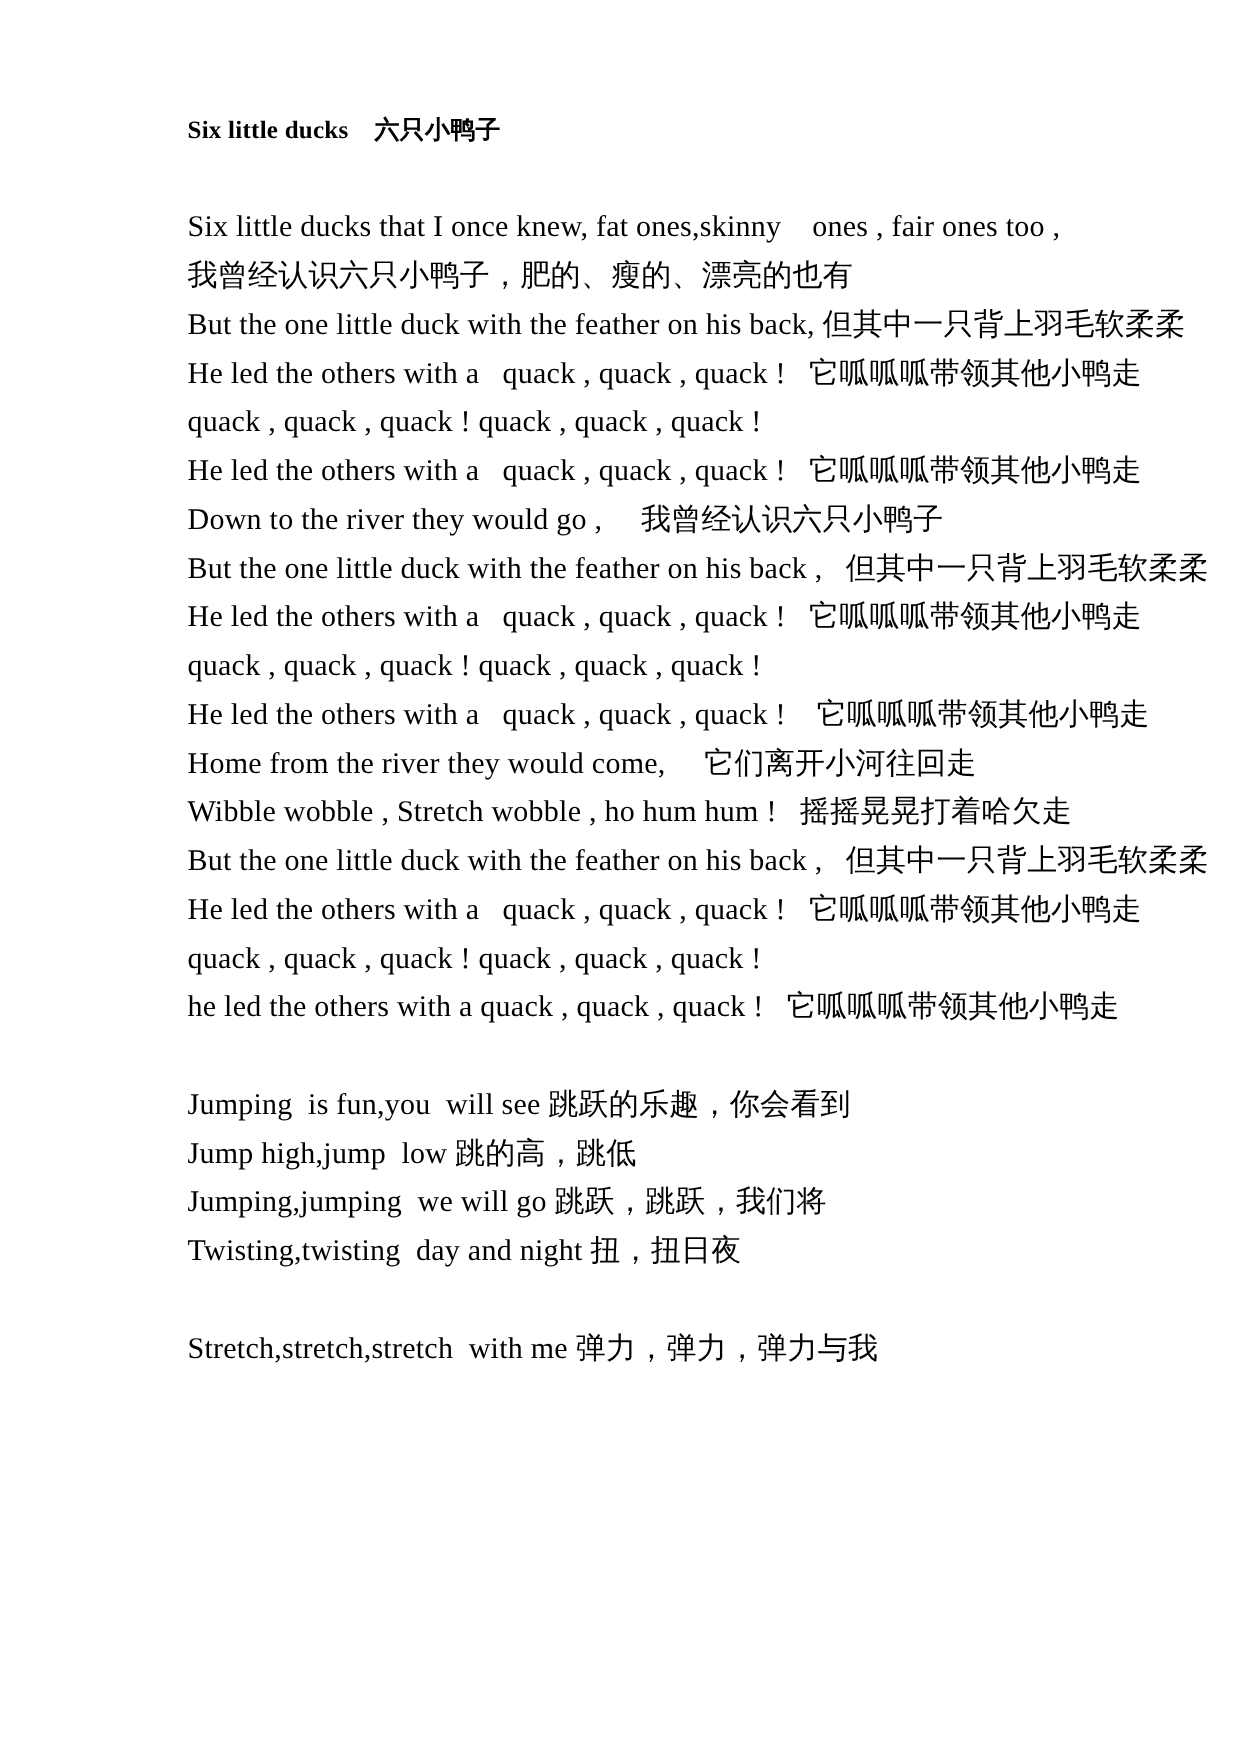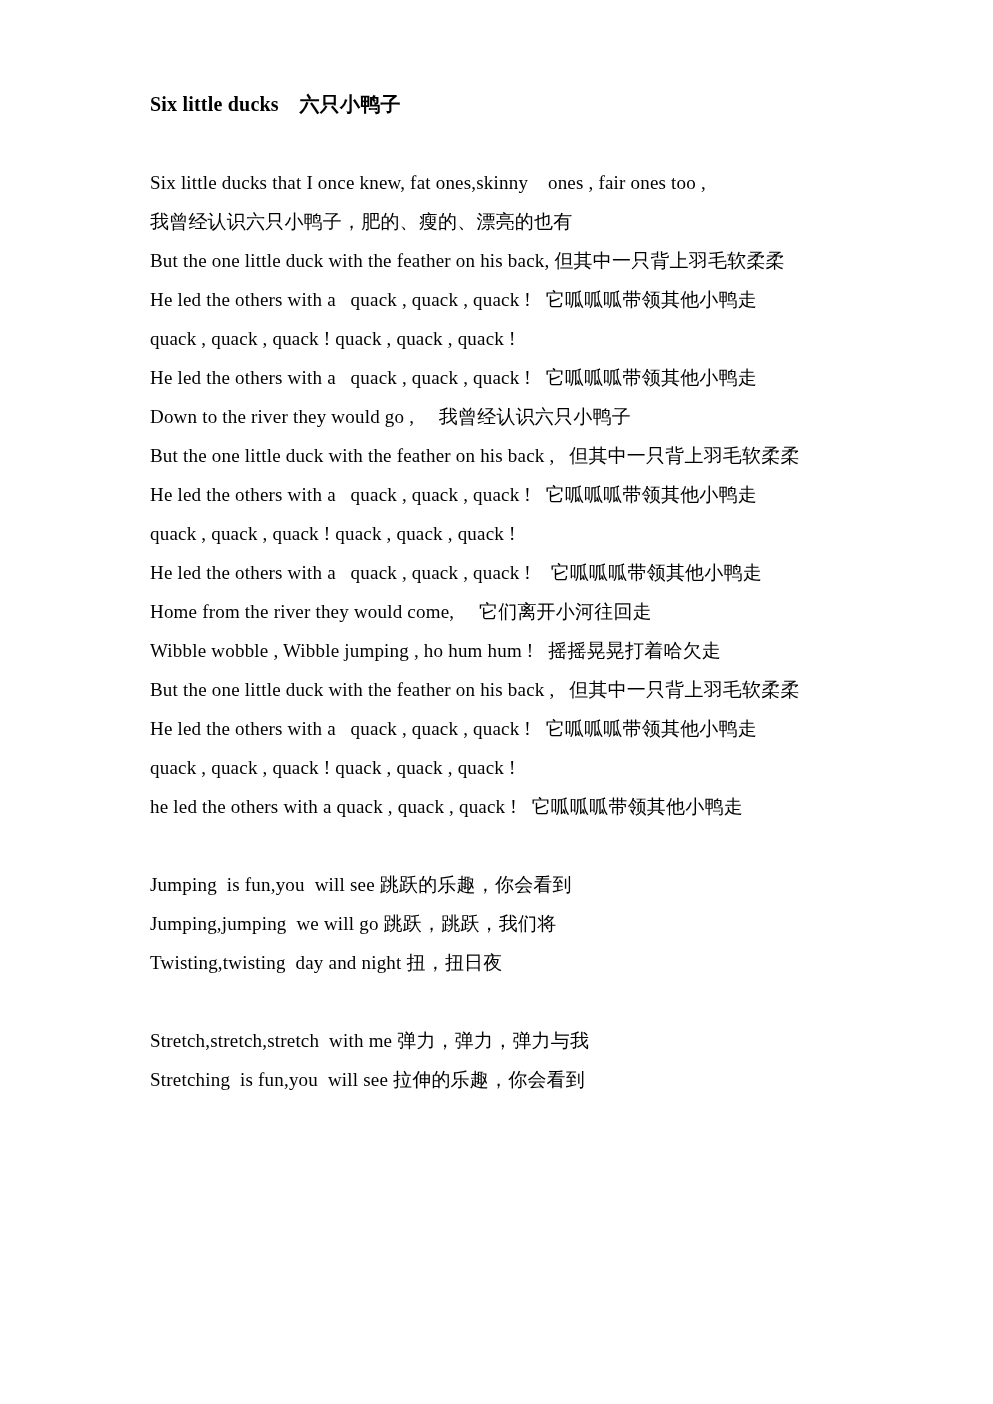--- a/index.html
+++ b/index.html
@@ -16,21 +16,21 @@
     font-family: "Liberation Serif", "DejaVu Serif", serif;
     color: #000000;
   }
   .content {
     position: absolute;
     left: 150px;
     top: 85px;
     width: 843px;
   }
   .line {
-    font-size: 19px;
+    font-size: 24px;
     line-height: 39px;
     min-height: 39px;
     white-space: pre;
     letter-spacing: 0.2px;
   }
   .heading {
     font-weight: bold;
     font-size: 20px;
   }
 </style>
@@ -48,29 +48,30 @@
     <div class="line">But the one little duck with the feather on his back, 但其中一只背上羽毛软柔柔</div>
     <div class="line">He led the others with a   quack , quack , quack !   它呱呱呱带领其他小鸭走</div>
     <div class="line">quack , quack , quack ! quack , quack , quack !</div>
     <div class="line">He led the others with a   quack , quack , quack !   它呱呱呱带领其他小鸭走</div>
     <div class="line">Down to the river they would go ,     我曾经认识六只小鸭子</div>
     <div class="line">But the one little duck with the feather on his back ,   但其中一只背上羽毛软柔柔</div>
     <div class="line">He led the others with a   quack , quack , quack !   它呱呱呱带领其他小鸭走</div>
     <div class="line">quack , quack , quack ! quack , quack , quack !</div>
     <div class="line">He led the others with a   quack , quack , quack !    它呱呱呱带领其他小鸭走</div>
     <div class="line">Home from the river they would come,     它们离开小河往回走</div>
-    <div class="line">Wibble wobble , Wibble jumping , ho hum hum !   摇摇晃晃打着哈欠走</div>
+    <div class="line">Wibble wobble , Stretch wobble , ho hum hum !   摇摇晃晃打着哈欠走</div>
     <div class="line">But the one little duck with the feather on his back ,   但其中一只背上羽毛软柔柔</div>
     <div class="line">He led the others with a   quack , quack , quack !   它呱呱呱带领其他小鸭走</div>
     <div class="line">quack , quack , quack ! quack , quack , quack !</div>
     <div class="line">he led the others with a quack , quack , quack !   它呱呱呱带领其他小鸭走</div>
 
     <div class="line"></div>
 
     <div class="line">Jumping  is fun,you  will see 跳跃的乐趣，你会看到</div>
+    <div class="line">Jump high,jump  low 跳的高，跳低</div>
     <div class="line">Jumping,jumping  we will go 跳跃，跳跃，我们将</div>
     <div class="line">Twisting,twisting  day and night 扭，扭日夜</div>
 
     <div class="line"></div>
 
     <div class="line">Stretch,stretch,stretch  with me 弹力，弹力，弹力与我</div>
     <div class="line">Stretching  is fun,you  will see 拉伸的乐趣，你会看到</div>
 
   </div>
 </div>

